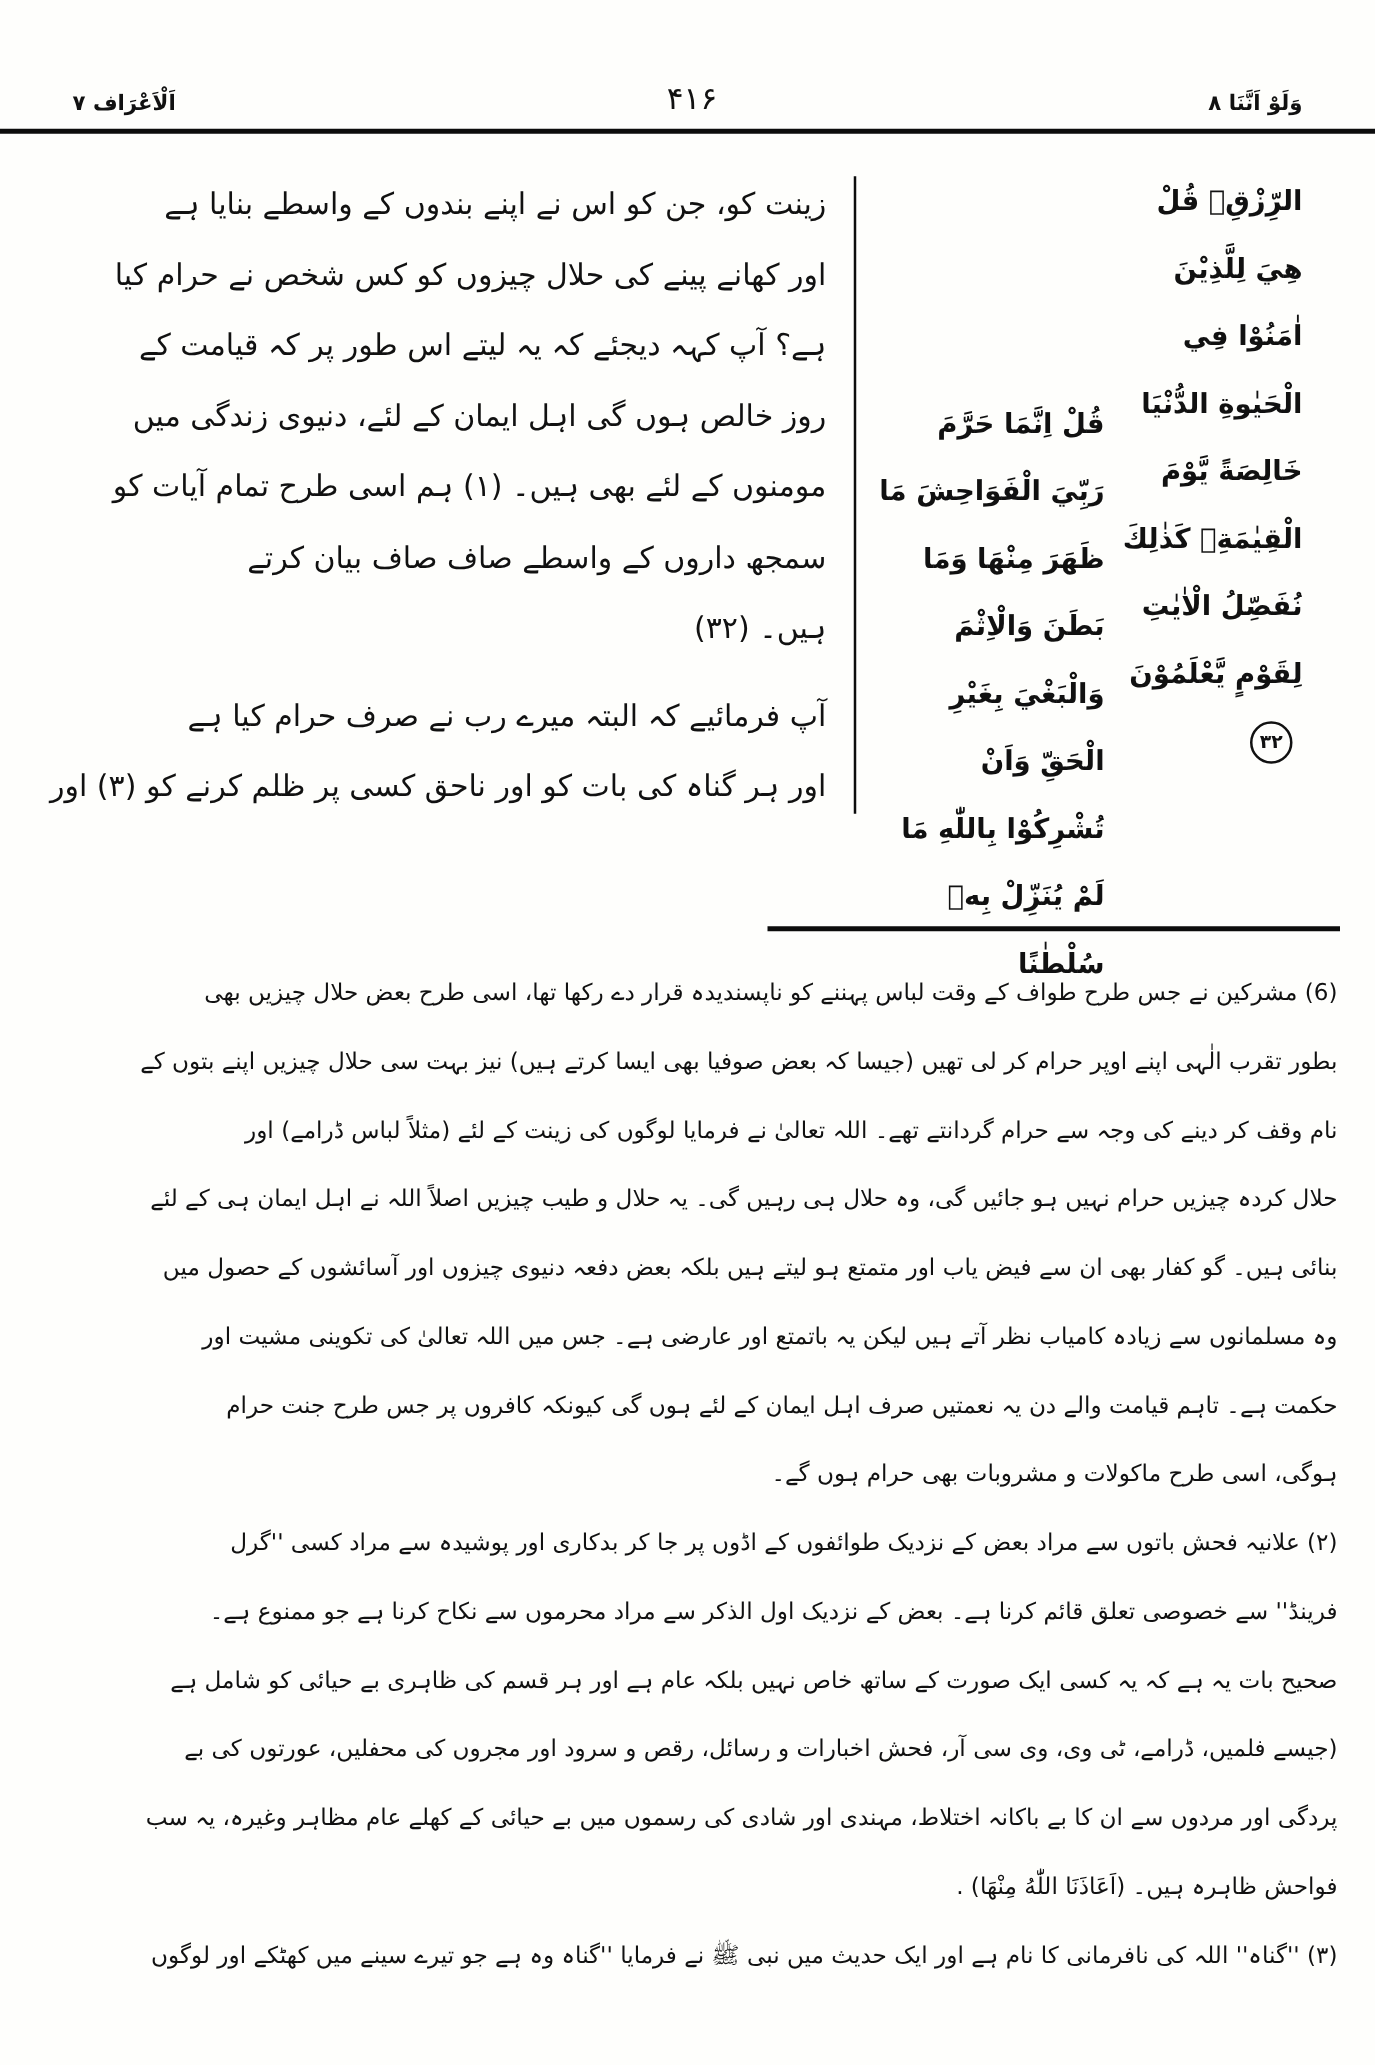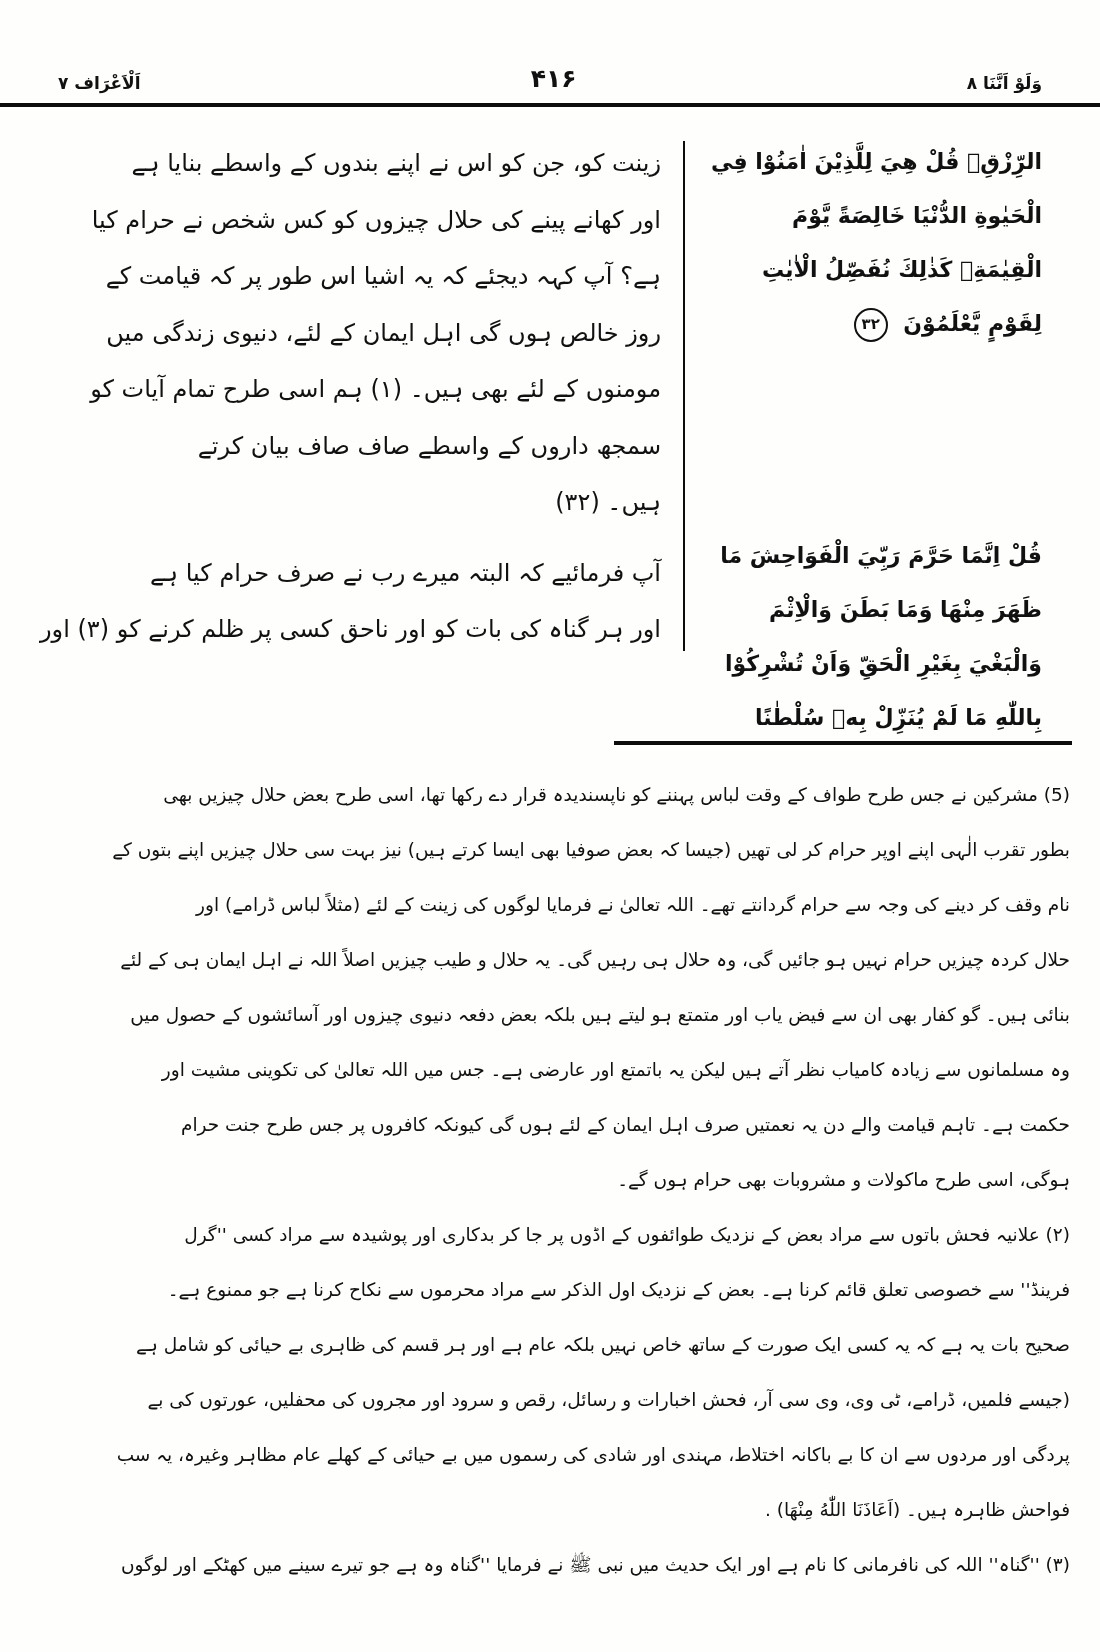--- a/index.html
+++ b/index.html
@@ -7,29 +7,29 @@
     width:1100px;height:1652px;margin:0 auto;background:#fefefc;
     color:#111;position:relative;overflow:hidden;
     font-family:"DejaVu Sans",sans-serif;direction:rtl;
   }
   
   .header{
     display:flex;justify-content:space-between;align-items:flex-end;
     padding:64px 58px 10px 58px;border-bottom:4px solid #0c0c0c;
   }
   .header .h-item{font-weight:bold;font-size:17px;letter-spacing:0;}
-  .header .h-page{font-size:25px;font-weight:bold;text-align:center;}
+  .header .h-page{font-size:25px;font-weight:normal;text-align:center;}
   
   .main{
     display:flex;flex-direction:row;align-items:stretch;
     margin:28px 58px 0 40px;height:530px;
   }
   .col-arabic{
     width:470px;padding-left:14px;box-sizing:border-box;
-    display:flex;flex-direction:column;
+    display:flex;flex-direction:row;
   }
   .arabic-block{
     font-weight:bold;font-size:22px;line-height:54px;
     text-align:right;direction:rtl;
   }
   .arabic-block.second{margin-top:178px;}
   .ayah-circle{
     display:inline-block;width:30px;height:30px;line-height:28px;
     border:2px solid #111;border-radius:50%;text-align:center;
     font-size:15px;font-weight:bold;vertical-align:middle;margin-right:8px;
@@ -73,36 +73,36 @@
       <div class="arabic-block second">
         <span>قُلْ اِنَّمَا حَرَّمَ رَبِّيَ الْفَوَاحِشَ مَا ظَهَرَ مِنْهَا وَمَا بَطَنَ وَالْاِثْمَ وَالْبَغْيَ بِغَيْرِ الْحَقِّ وَاَنْ تُشْرِكُوْا بِاللّٰهِ مَا لَمْ يُنَزِّلْ بِهٖ سُلْطٰنًا</span>
       </div>
     </div>
 
     <div class="col-divider"></div>
 
     <div class="col-urdu">
       <div class="t-line">زینت کو، جن کو اس نے اپنے بندوں کے واسطے بنایا ہے</div>
       <div class="t-line">اور کھانے پینے کی حلال چیزوں کو کس شخص نے حرام کیا</div>
-      <div class="t-line">ہے؟ آپ کہہ دیجئے کہ یہ اشیا اس طور پر کہ قیامت کے</div>
+      <div class="t-line">ہے؟ آپ کہہ دیجئے کہ یہ لیتے اس طور پر کہ قیامت کے</div>
       <div class="t-line">روز خالص ہوں گی اہل ایمان کے لئے، دنیوی زندگی میں</div>
       <div class="t-line">مومنوں کے لئے بھی ہیں۔ (۱) ہم اسی طرح تمام آیات کو</div>
       <div class="t-line">سمجھ داروں کے واسطے صاف صاف بیان کرتے</div>
       <div class="t-line">ہیں۔ (۳۲)</div>
       <div class="t-para2">
         <div class="t-line">آپ فرمائیے کہ البتہ میرے رب نے صرف حرام کیا ہے</div>
         <div class="t-line">اور ہر گناہ کی بات کو اور ناحق کسی پر ظلم کرنے کو (۳) اور</div>
       </div>
     </div>
   </div>
 
   <div class="fn-divider"></div>
 
   <div class="footnotes">
-    <div class="fn-line">(5) مشرکین نے جس طرح طواف کے وقت لباس پہننے کو ناپسندیدہ قرار دے رکھا تھا، اسی طرح بعض حلال چیزیں بھی</div>
+    <div class="fn-line">(6) مشرکین نے جس طرح طواف کے وقت لباس پہننے کو ناپسندیدہ قرار دے رکھا تھا، اسی طرح بعض حلال چیزیں بھی</div>
     <div class="fn-line">بطور تقرب الٰہی اپنے اوپر حرام کر لی تھیں (جیسا کہ بعض صوفیا بھی ایسا کرتے ہیں) نیز بہت سی حلال چیزیں اپنے بتوں کے</div>
     <div class="fn-line">نام وقف کر دینے کی وجہ سے حرام گردانتے تھے۔ اللہ تعالیٰ نے فرمایا لوگوں کی زینت کے لئے (مثلاً لباس ڈرامے) اور</div>
     <div class="fn-line">حلال کردہ چیزیں حرام نہیں ہو جائیں گی، وہ حلال ہی رہیں گی۔ یہ حلال و طیب چیزیں اصلاً اللہ نے اہل ایمان ہی کے لئے</div>
     <div class="fn-line">بنائی ہیں۔ گو کفار بھی ان سے فیض یاب اور متمتع ہو لیتے ہیں بلکہ بعض دفعہ دنیوی چیزوں اور آسائشوں کے حصول میں</div>
     <div class="fn-line">وہ مسلمانوں سے زیادہ کامیاب نظر آتے ہیں لیکن یہ باتمتع اور عارضی ہے۔ جس میں اللہ تعالیٰ کی تکوینی مشیت اور</div>
     <div class="fn-line">حکمت ہے۔ تاہم قیامت والے دن یہ نعمتیں صرف اہل ایمان کے لئے ہوں گی کیونکہ کافروں پر جس طرح جنت حرام</div>
     <div class="fn-line">ہوگی، اسی طرح ماکولات و مشروبات بھی حرام ہوں گے۔</div>
     <div class="fn-line">(۲) علانیہ فحش باتوں سے مراد بعض کے نزدیک طوائفوں کے اڈوں پر جا کر بدکاری اور پوشیدہ سے مراد کسی ''گرل</div>
     <div class="fn-line">فرینڈ'' سے خصوصی تعلق قائم کرنا ہے۔ بعض کے نزدیک اول الذکر سے مراد محرموں سے نکاح کرنا ہے جو ممنوع ہے۔</div>
     <div class="fn-line">صحیح بات یہ ہے کہ یہ کسی ایک صورت کے ساتھ خاص نہیں بلکہ عام ہے اور ہر قسم کی ظاہری بے حیائی کو شامل ہے</div>

